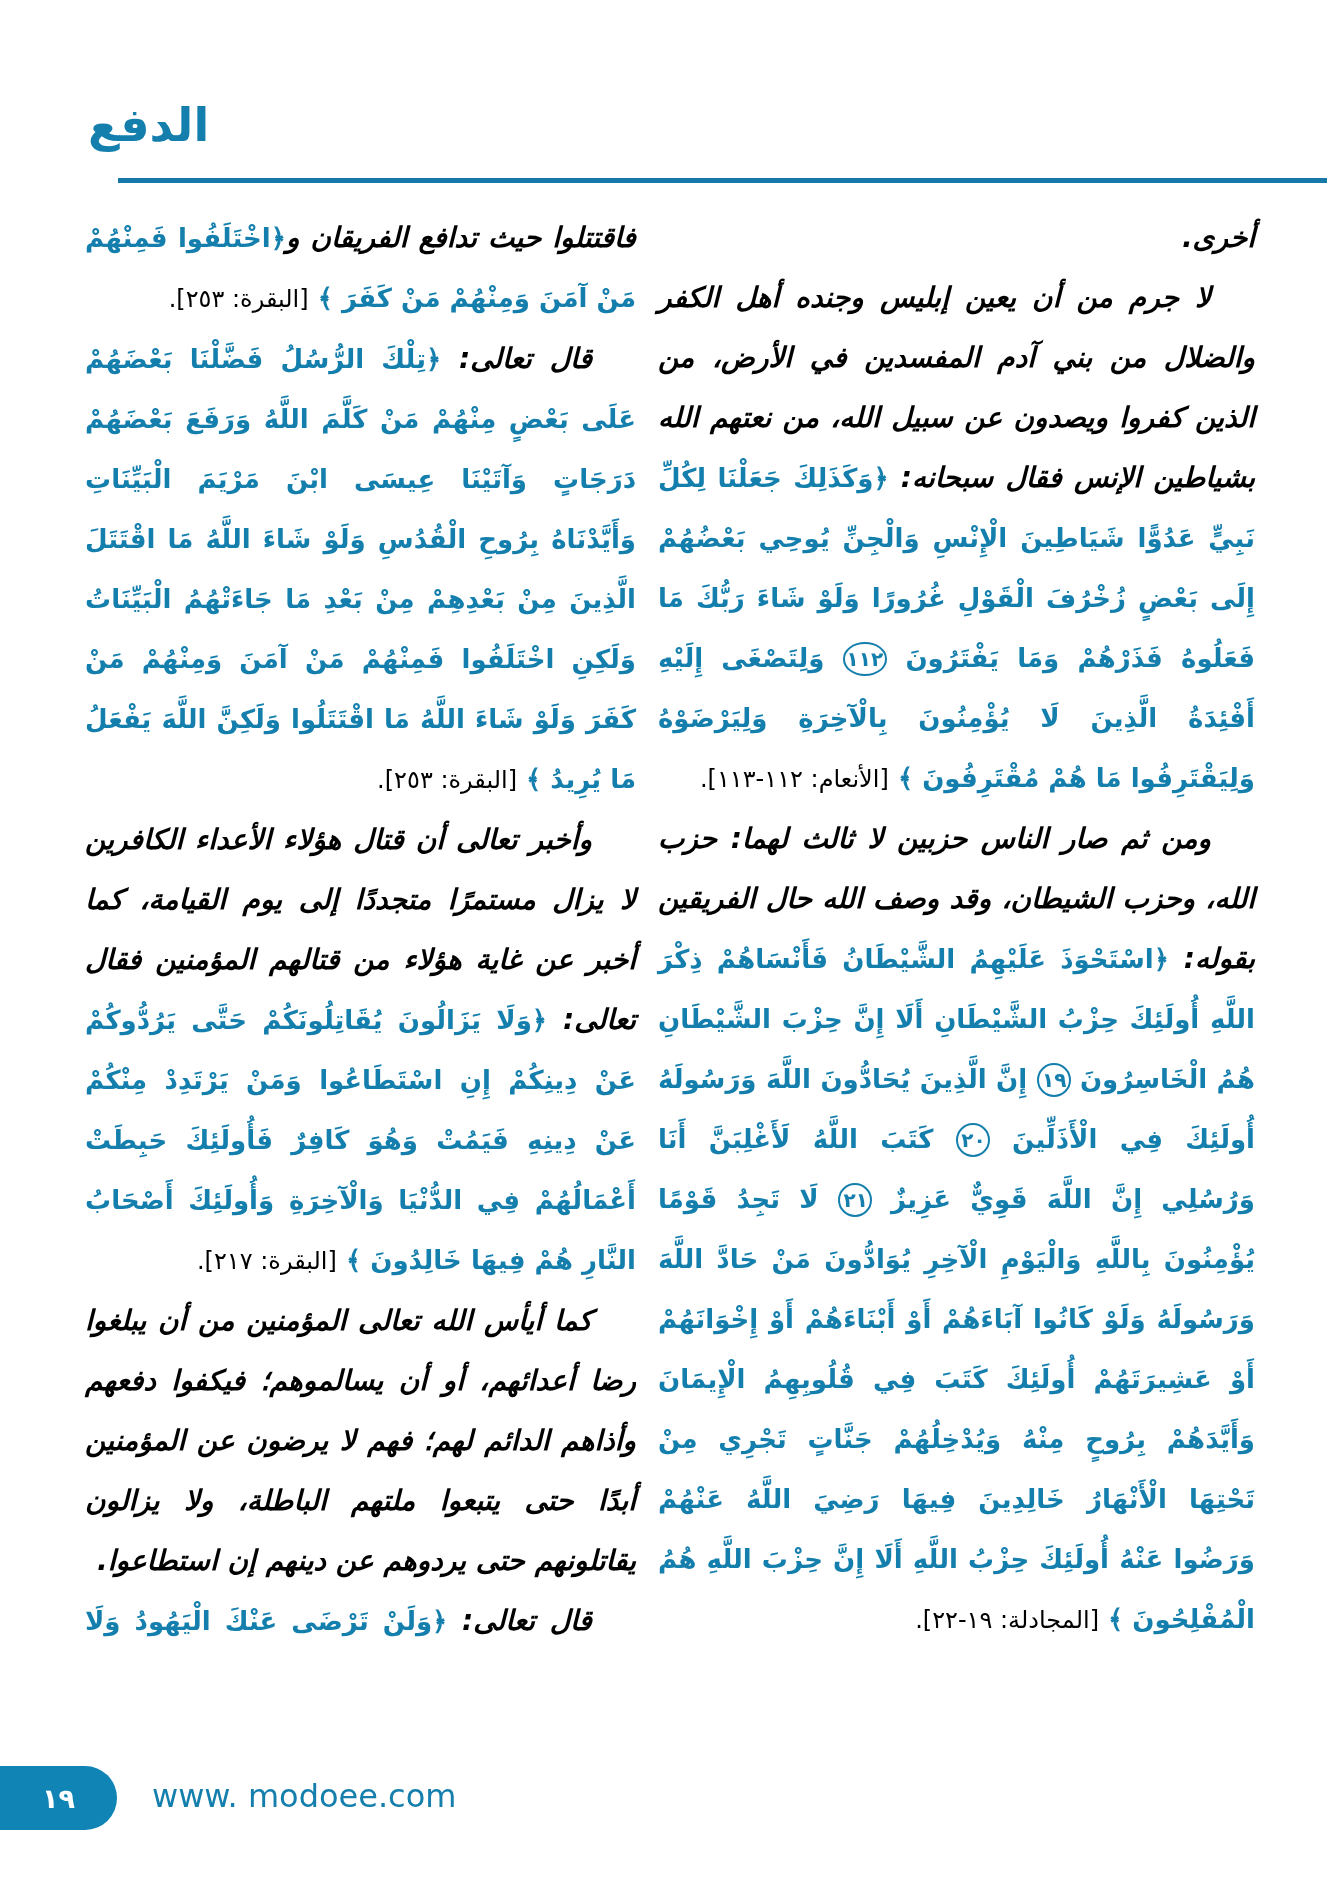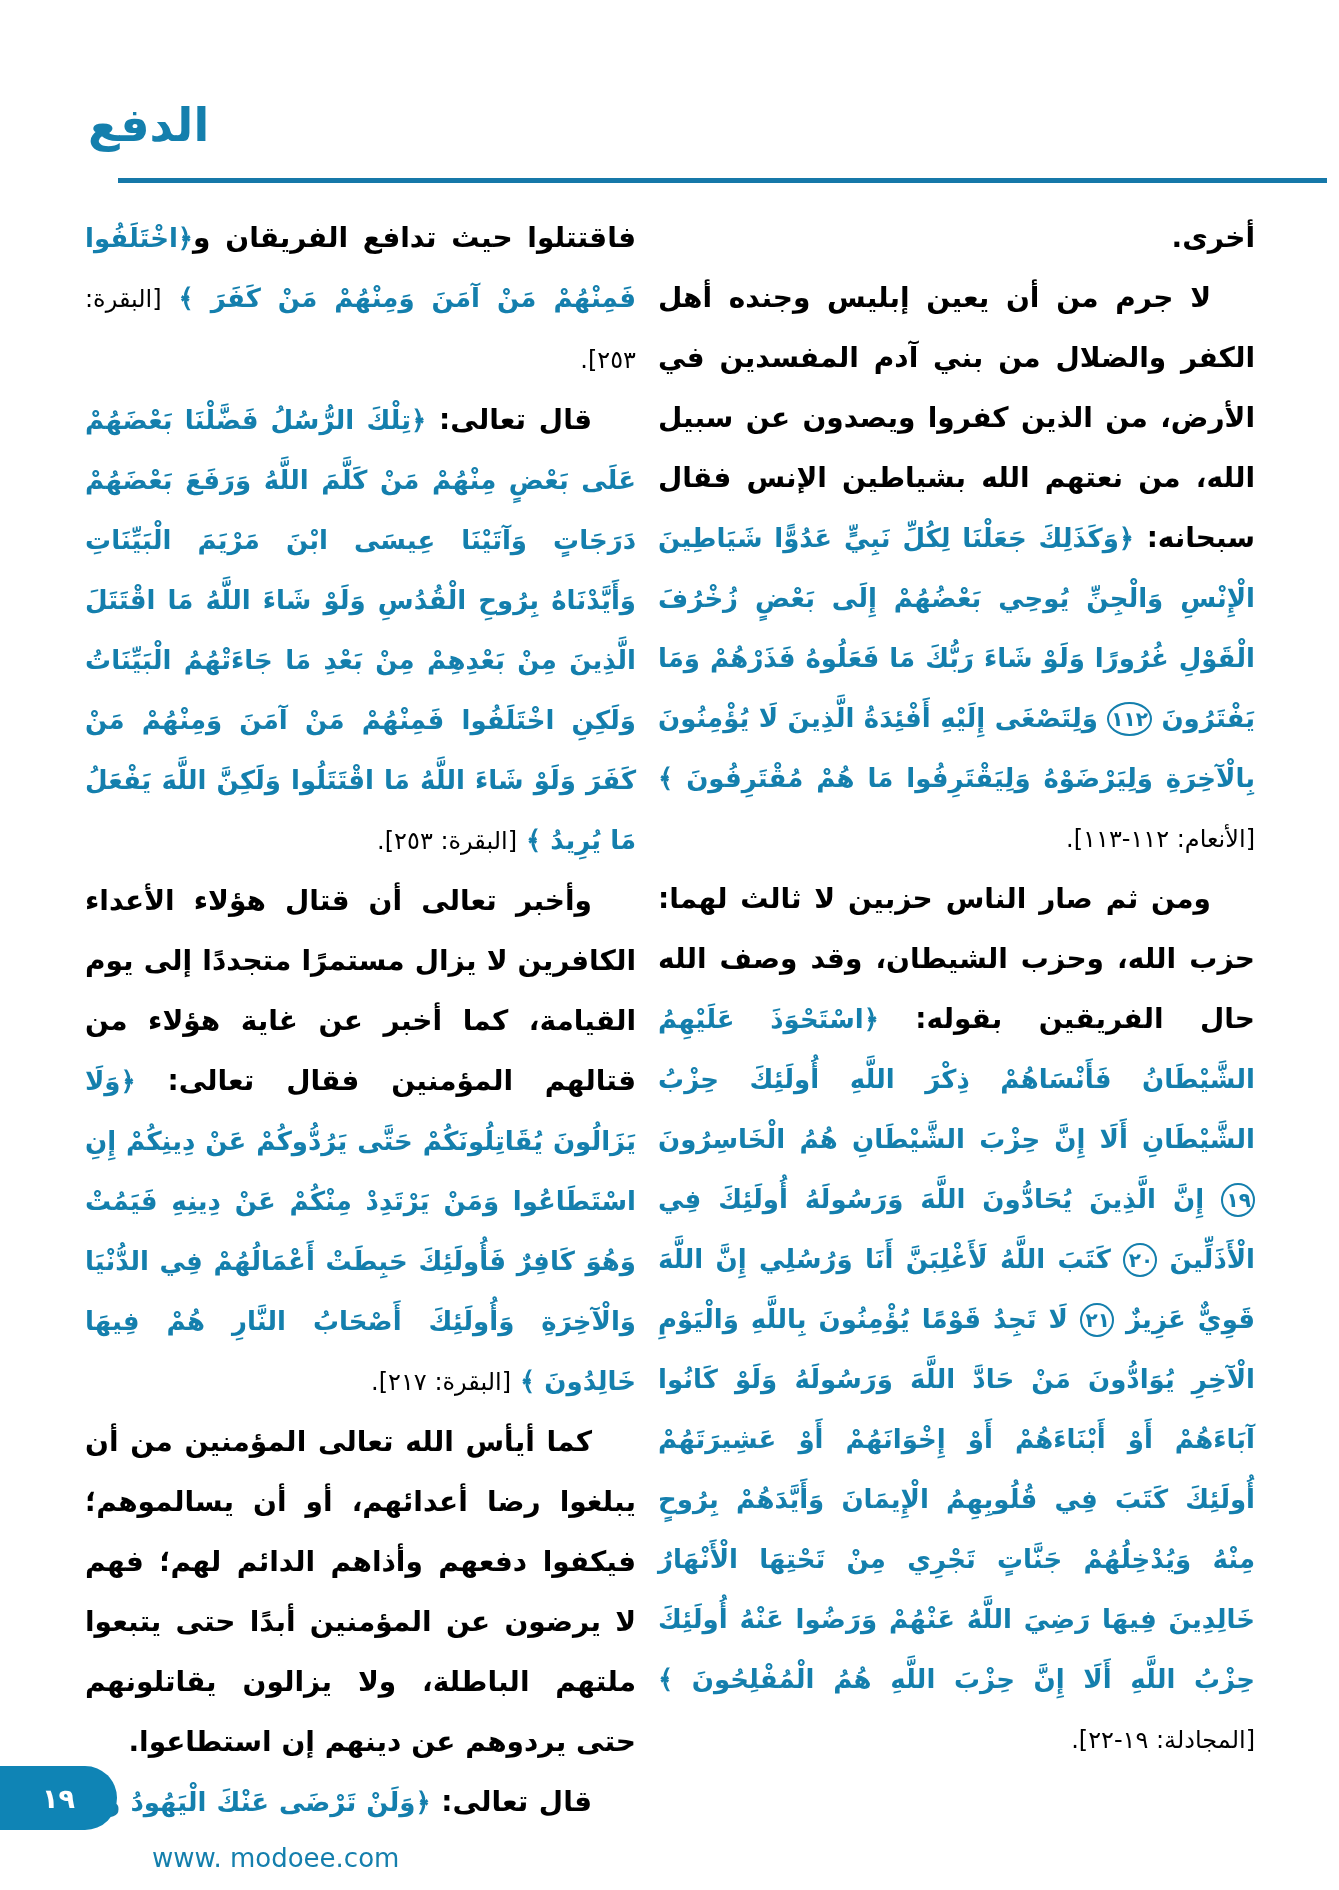--- a/index.html
+++ b/index.html
@@ -46,21 +46,21 @@
   .col-left{width:551px;}
   .para{
     margin:0;
     font-size:28px;
     font-weight:bold;
     line-height:60px;
     color:var(--ink);
   }
   .para.indent{text-indent:44px;}
   .para.stretch{text-align-last:justify;}
-  .prose{color:var(--ink);}
+  .prose{color:var(--ink);font-style:italic;}
   .quran{
     color:var(--accent);
     font-size:26px;
   }
   .ref{
     color:var(--ink);
     font-weight:normal;
     font-size:24px;
   }
   .ayah{
@@ -86,23 +86,23 @@
     border-radius:0 33px 33px 0;
     color:#ffffff;
     display:flex;
     align-items:center;
     justify-content:center;
     font-size:27px;
     font-weight:bold;
   }
   .website{
     position:absolute;
-    left:152px;top:1843px;
+    left:152px;top:1777px;
     color:var(--accent);
-    font-size:26px;
+    font-size:32px;
   }
 </style>
 </head>
 <body>
 
 <div class="chapter-title">الدفع</div>
 <div class="header-rule"></div>
 
 <div class="columns">
   <div class="col col-right">

